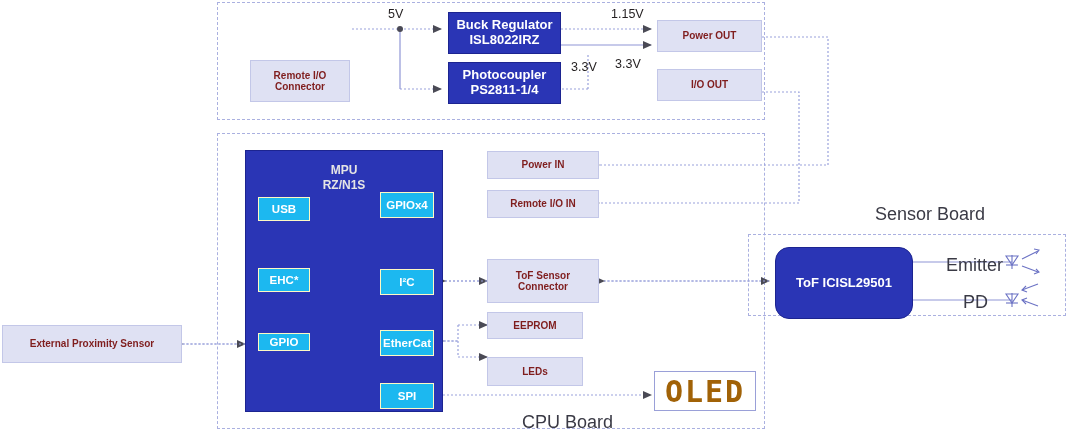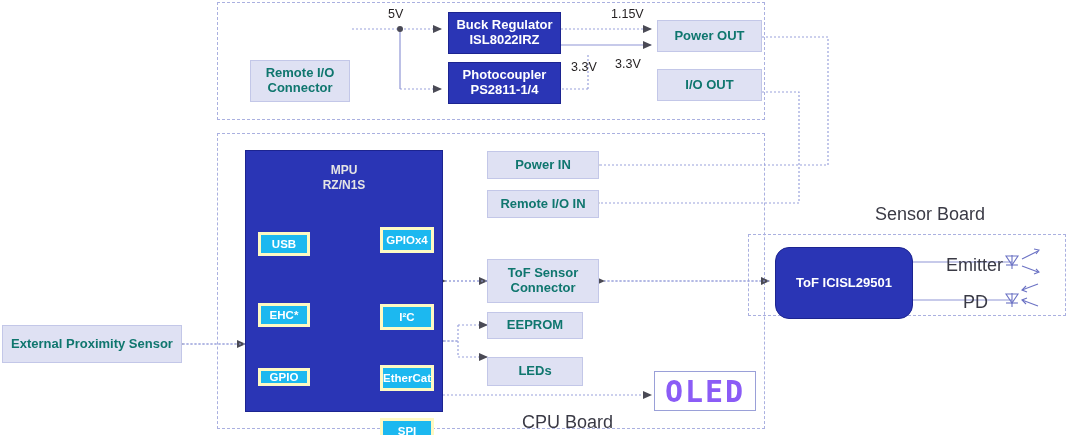--- a/index.html
+++ b/index.html
@@ -9,46 +9,46 @@
   #canvas{position:absolute;left:0;top:0;width:1080px;height:435px;}
 
   
   .region{position:absolute;border:1px dashed #aab0e0;box-sizing:border-box;}
 
   
   .box{position:absolute;box-sizing:border-box;display:flex;align-items:center;
        justify-content:center;text-align:center;line-height:1.12;}
 
   
-  .lav{background:#dfe1f3;border:1px solid #c3c7e8;color:#0f766e;
-       font-weight:bold;font-size:13px;}
+  .lav{background:#dfe1f3;border:1px solid #c3c7e8;color:#7f1d1d;
+       font-weight:bold;font-size:10px;}
 
   
   .blu{background:#2a35b5;border:1px solid #1c2490;color:#ffffff;
        font-weight:bold;font-size:13px;}
 
   
-  .cyan{position:absolute;background:#1cb8f0;border:3px solid #fef9c3;
+  .cyan{position:absolute;background:#1cb8f0;border:1px solid #fef9c3;
         color:#ffffff;font-weight:bold;font-size:11.5px;
-        display:flex;align-items:center;justify-content:center;box-sizing:border-box;margin-top:35px;}
+        display:flex;align-items:center;justify-content:center;box-sizing:border-box;}
 
   
   #mpu{position:absolute;background:#2a35b5;border:1px solid #1c2490;box-sizing:border-box;}
   #mpu-title{position:absolute;left:0;right:0;top:12px;color:#e5e5e5;
              font-weight:bold;font-size:12px;text-align:center;line-height:1.25;}
 
   
   .caption{position:absolute;color:#3a3a45;font-size:18px;white-space:nowrap;}
   .vlabel{position:absolute;color:#231f20;font-size:12.5px;white-space:nowrap;}
 
   
   #oled-box{position:absolute;border:1px solid #9aa0d8;background:#ffffff;
             display:flex;align-items:center;justify-content:center;}
   #oled-text{font-family:"DejaVu Sans Mono",monospace;font-size:30px;
-             font-weight:bold;letter-spacing:2px;color:#8b5cf6;}
+             font-weight:bold;letter-spacing:2px;color:#a16207;}
 
   svg{position:absolute;left:0;top:0;width:1080px;height:435px;overflow:visible;}
 </style>
 </head>
 <body>
 
 <div id="canvas">
 
   <div class="region" id="power-region" style="left:217px;top:2px;width:548px;height:118px;"></div>
 

